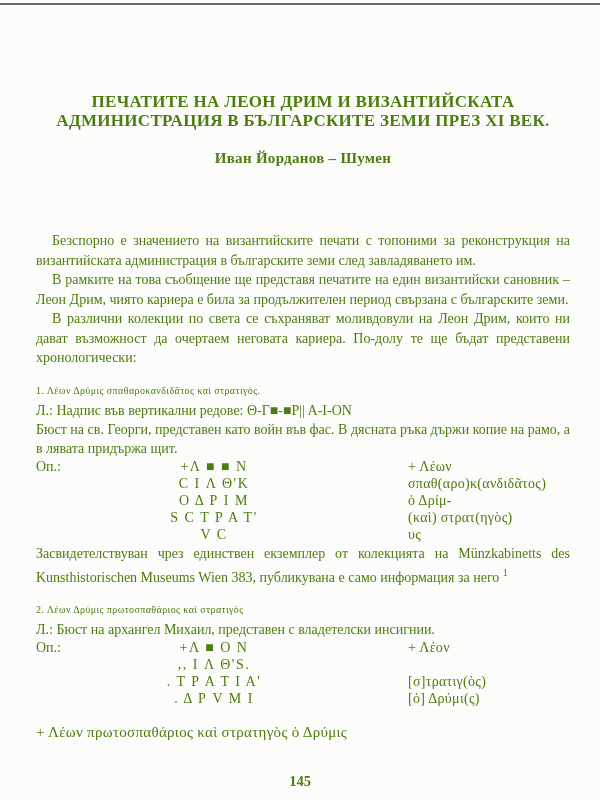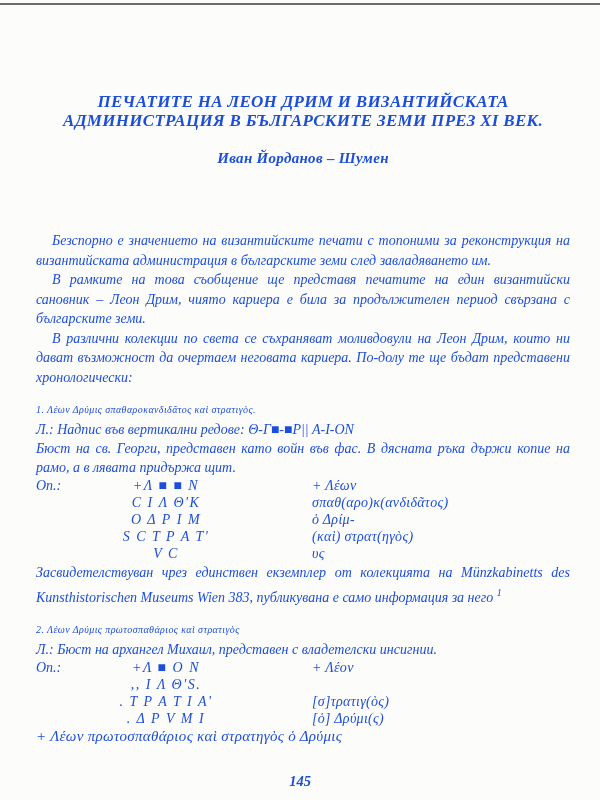--- a/index.html
+++ b/index.html
@@ -1,23 +1,22 @@
 <!DOCTYPE html>
 <html><head>
 <meta charset="utf-8">
 <style>
   html,body{margin:0;padding:0;}
   .page{
     position:relative;
     width:600px;height:800px;
     background:#fcfcfa;
-    color:#1d4ed8;
+    color:#4d7c0f;
     font-family:"Liberation Serif","DejaVu Serif",serif;
     overflow:hidden;
-    font-style:italic;
   }
   .scan-edge{
     position:absolute;top:3px;left:0;right:0;height:2px;
     background:#55504c;opacity:.85;
   }
   .content{position:absolute;left:36px;right:30px;top:0;}
   .title{
     margin-top:92px;
     text-align:center;font-weight:bold;
     font-size:17px;line-height:19px;letter-spacing:.3px;
@@ -26,26 +25,26 @@
     margin-top:20px;text-align:center;font-weight:bold;
     font-size:15px;letter-spacing:.3px;
   }
   .body-text{margin-top:64px;font-size:14px;line-height:19.5px;text-align:justify;}
   .para{text-indent:16px;margin:0;}
   .entry{margin-top:13px;}
   .entry-heading{font-size:10px;letter-spacing:.4px;margin:0;line-height:20px;}
   .plain-line{margin:0;line-height:19px;font-size:14px;}
   .desc{margin:0;font-size:14px;line-height:19px;text-align:justify;}
   .insc{margin:0;font-size:14px;}
-  .insc-row{display:flex;line-height:17px;}
+  .insc-row{display:flex;line-height:17px;gap:48px;}
   .insc-label{width:46px;flex:none;}
   .insc-left{width:168px;flex:none;text-align:center;letter-spacing:1.5px;white-space:pre;}
   .insc-right{margin-left:62px;letter-spacing:.3px;}
   .resolution{margin:0;font-size:15px;line-height:19px;letter-spacing:.3px;}
-  .resolution.gap{}
+  .resolution.gap{margin-top:16px;}
   .commentary{margin:1px 0 0 0;font-size:14px;line-height:19.5px;text-align:justify;}
   .commentary sup{font-size:10px;}
   .page-number{
     position:absolute;bottom:10px;left:0;right:0;
     text-align:center;font-weight:bold;font-size:14.5px;
   }
 </style>
 </head>
 <body>
 

